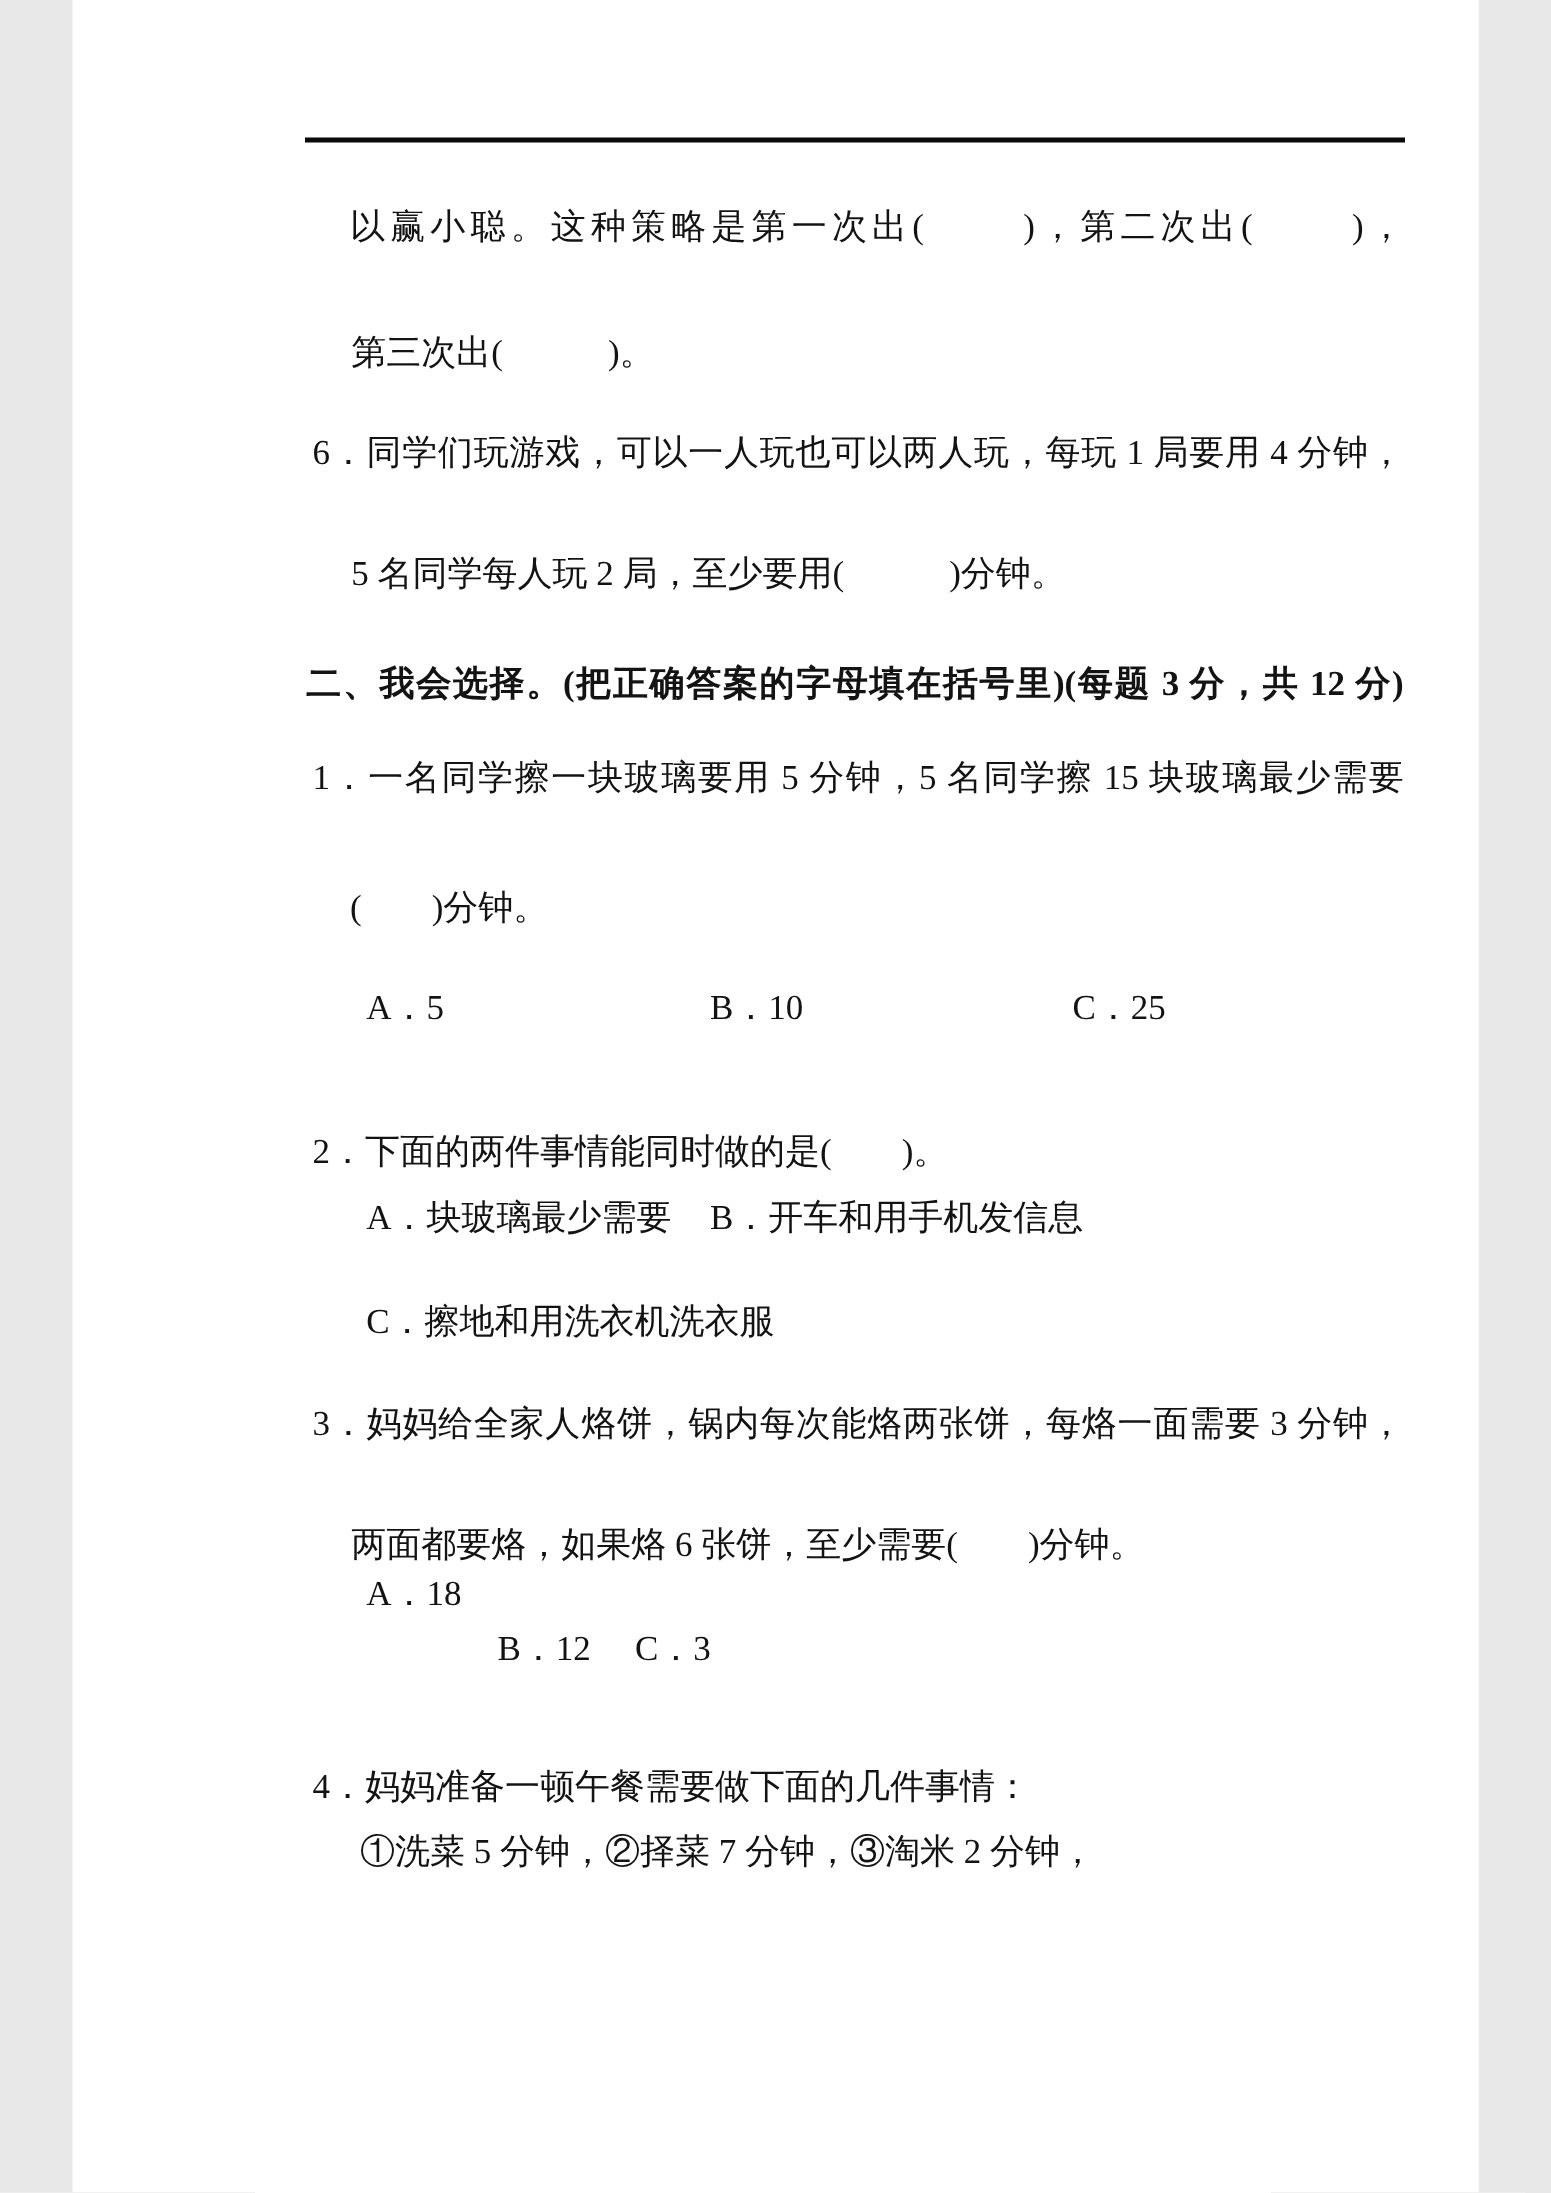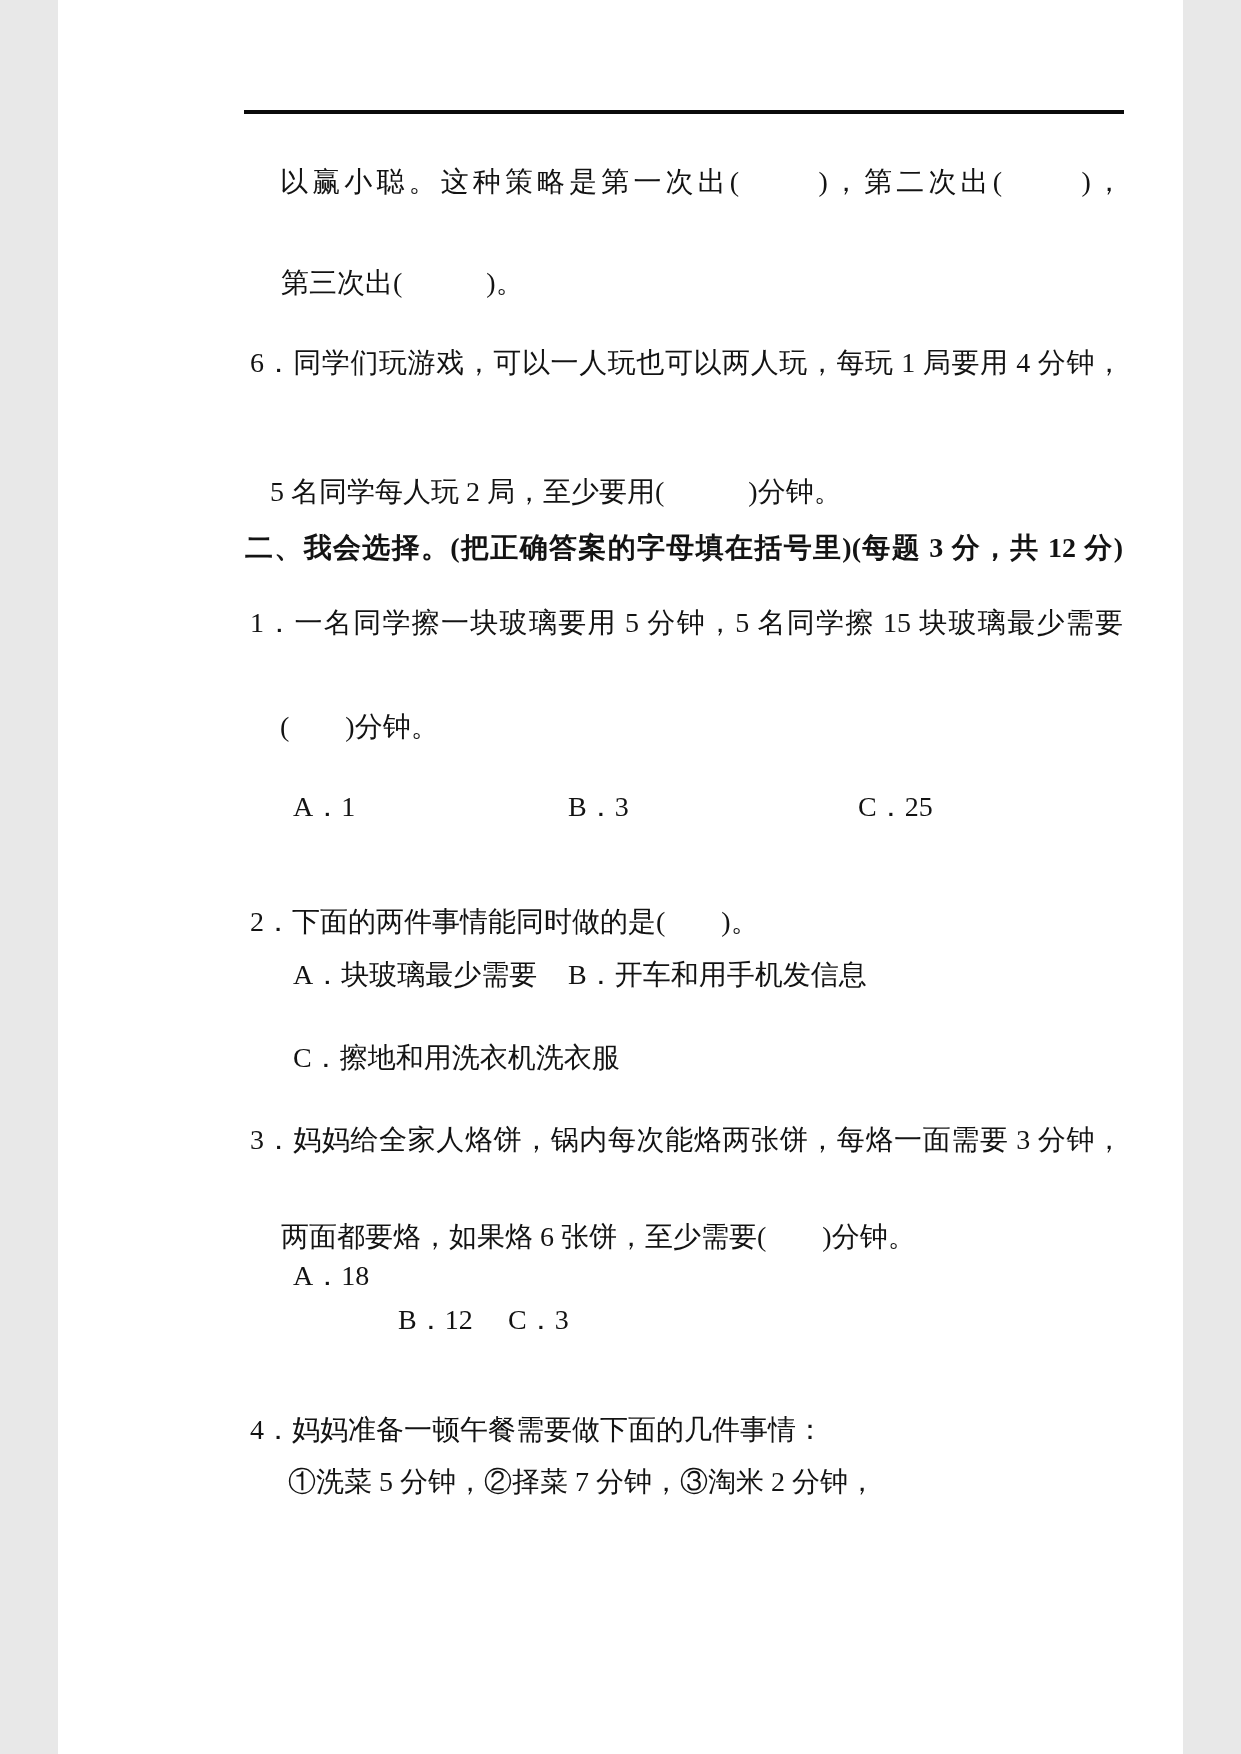--- a/index.html
+++ b/index.html
@@ -38,30 +38,30 @@
 <div class="page">
 
   <div class="rule"></div>
 
   <div class="t just" style="left:222px;top:162px;width:843px;">以赢小聪。这种策略是第一次出(　　 )，第二次出(　　 )，</div>
 
   <div class="t nw" style="left:223px;top:263px;">第三次出(　　　)。</div>
 
   <div class="t just" style="left:192px;top:343px;width:873px;">6．同学们玩游戏，可以一人玩也可以两人玩，每玩 1 局要用 4 分钟，</div>
 
-  <div class="t nw" style="left:212px;top:440px;margin-top:32px;">5 名同学每人玩 2 局，至少要用(　　　)分钟。</div>
+  <div class="t nw" style="left:223px;top:440px;">5 名同学每人玩 2 局，至少要用(　　　)分钟。</div>
 
   <div class="t just bold" style="left:187px;top:528px;width:878px;">二、我会选择。(把正确答案的字母填在括号里)(每题 3 分，共 12 分)</div>
 
   <div class="t just" style="left:192px;top:603px;width:873px;">1．一名同学擦一块玻璃要用 5 分钟，5 名同学擦 15 块玻璃最少需要</div>
 
   <div class="t nw" style="left:222px;top:707px;">(　　)分钟。</div>
 
-  <div class="t nw" style="left:235px;top:787px;">A．1</div>
-  <div class="t nw" style="left:510px;top:787px;">B．3</div>
+  <div class="t nw" style="left:235px;top:787px;">A．5</div>
+  <div class="t nw" style="left:510px;top:787px;">B．10</div>
   <div class="t nw" style="left:800px;top:787px;">C．25</div>
 
   <div class="t nw" style="left:192px;top:902px;">2．下面的两件事情能同时做的是(　　)。</div>
 
   <div class="t nw" style="left:235px;top:955px;">A．块玻璃最少需要</div>
   <div class="t nw" style="left:510px;top:955px;">B．开车和用手机发信息</div>
   <div class="t nw" style="left:235px;top:1038px;">C．擦地和用洗衣机洗衣服</div>
 
   <div class="t just" style="left:192px;top:1120px;width:873px;">3．妈妈给全家人烙饼，锅内每次能烙两张饼，每烙一面需要 3 分钟，</div>
 

